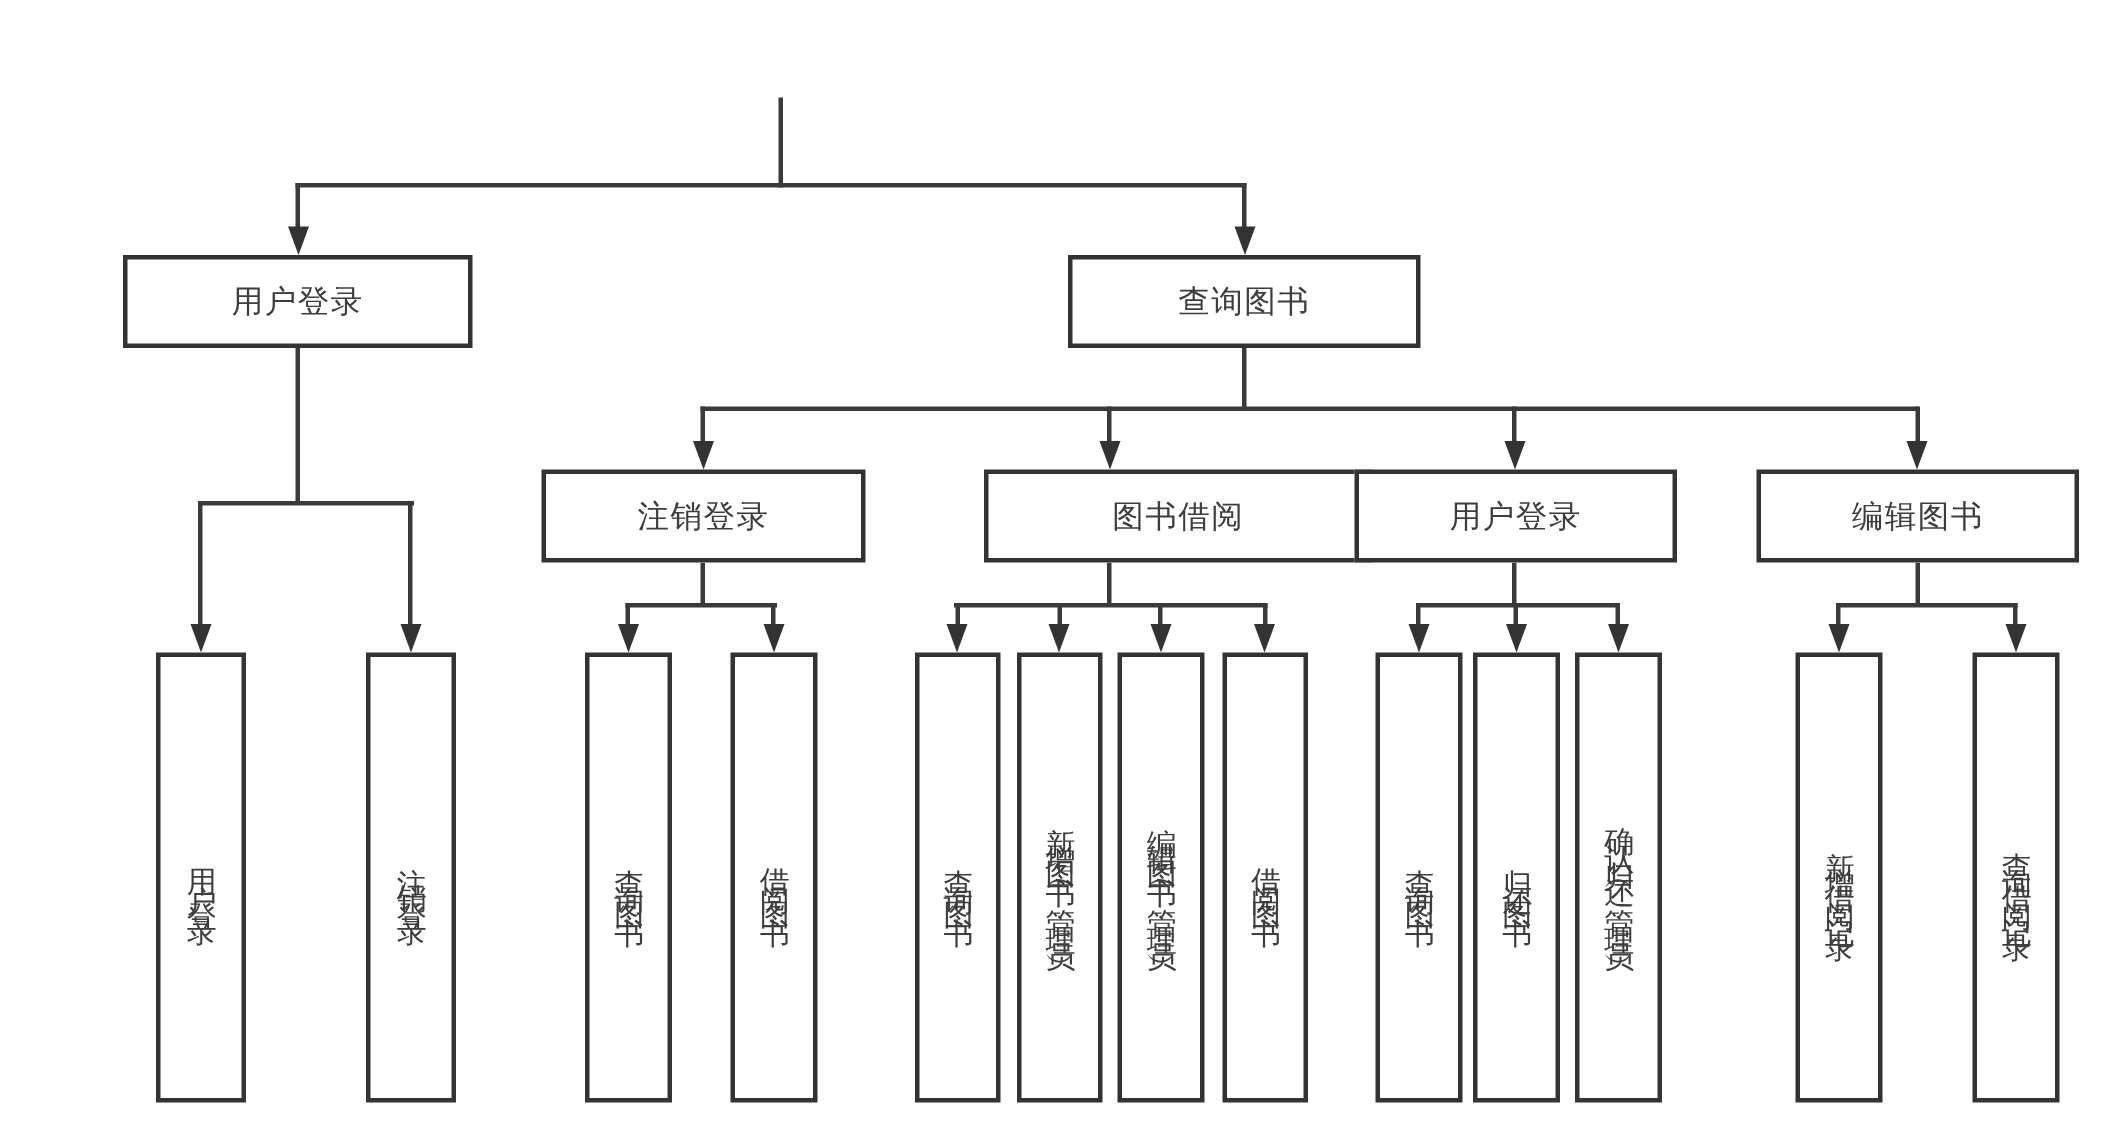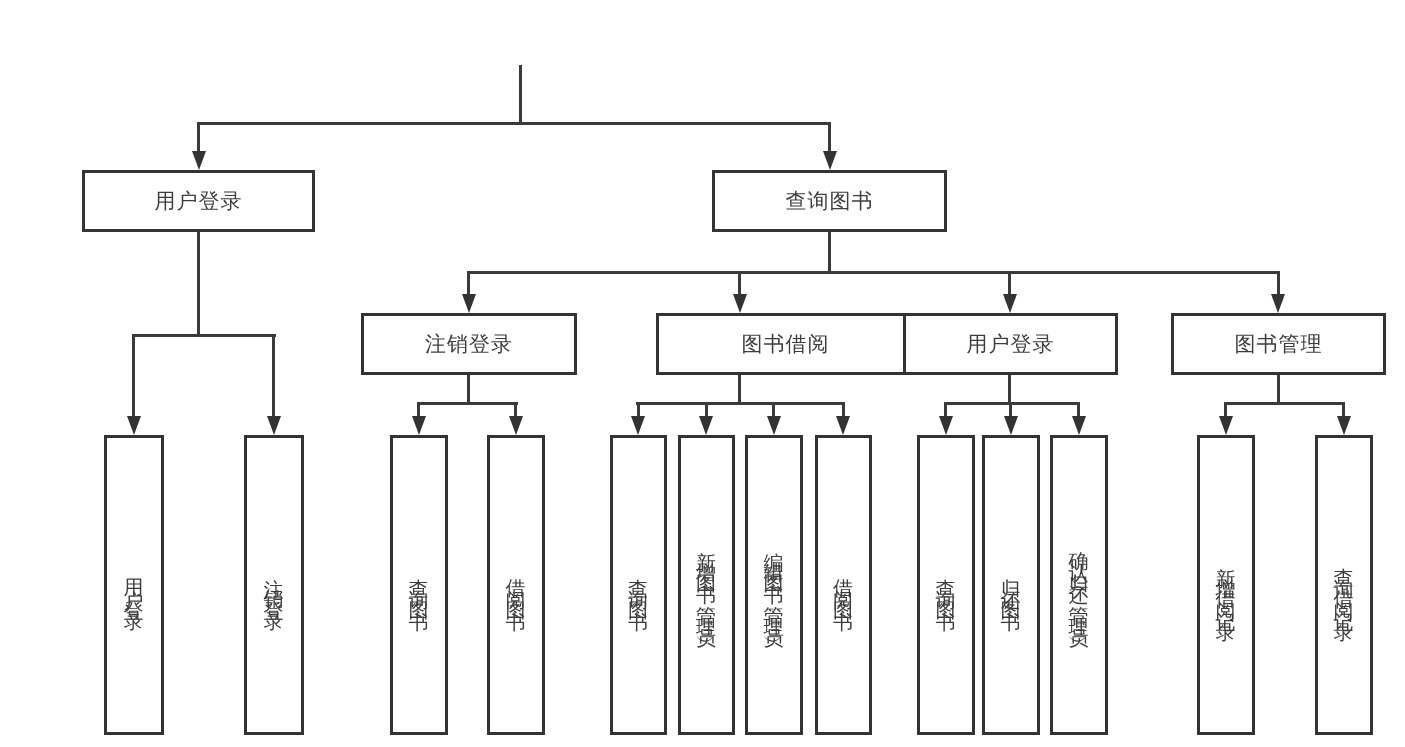--- a/index.html
+++ b/index.html
@@ -107,21 +107,21 @@
   <div class="hbox" style="left:361px;top:313px;width:216px;height:62px">
     <span>注销登录</span>
   </div>
   <div class="hbox" style="left:656px;top:313px;width:259px;height:62px">
     <span>图书借阅</span>
   </div>
   <div class="hbox" style="left:903px;top:313px;width:215px;height:62px">
     <span>用户登录</span>
   </div>
   <div class="hbox" style="left:1171px;top:313px;width:215px;height:62px">
-    <span>图书管理</span>
+    <span>编辑图书</span>
   </div>
 
   <div class="vbox" style="left:104px;top:435px;width:60px;height:300px">
     <span class="vtext">用户登录</span>
   </div>
   <div class="vbox" style="left:244px;top:435px;width:60px;height:300px">
     <span class="vtext">注销登录</span>
   </div>
 
   <div class="vbox" style="left:390px;top:435px;width:58px;height:300px">

